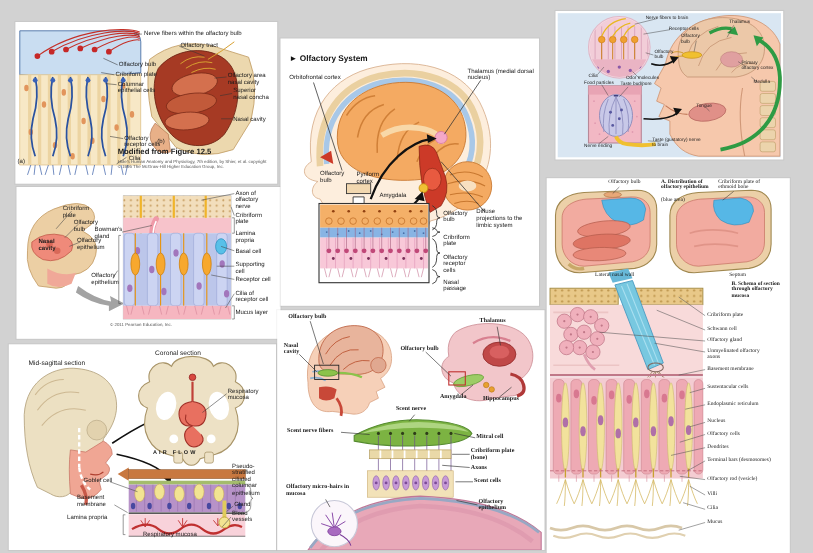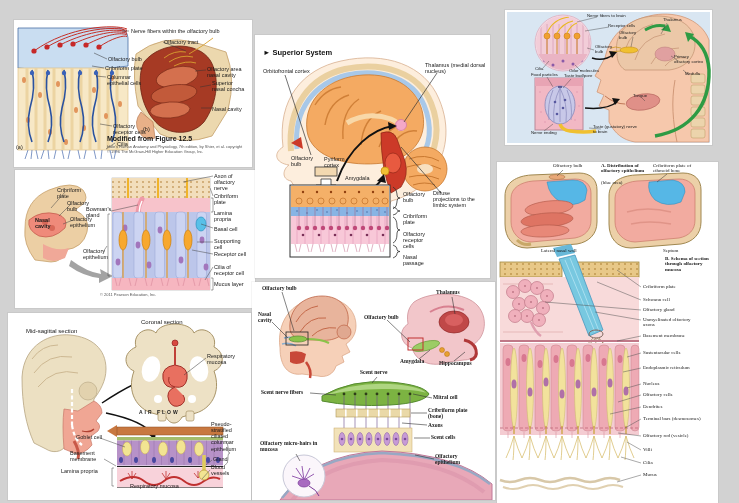--- a/index.html
+++ b/index.html
@@ -387,21 +387,21 @@
       <g stroke="#c06888" stroke-width="0.5">
         <path d="M40,209 l2,8 M46,209 l-2,8 M52,209 l2,8 M58,209 l-2,8 M64,209 l2,8 M70,209 l-2,8 M76,209 l2,8 M82,209 l-2,8 M88,209 l2,8 M94,209 l-2,8 M100,209 l2,8 M106,209 l-2,8 M112,209 l2,8 M118,209 l-2,8 M124,209 l2,8 M130,209 l-2,8"></path>
       </g>
       <g stroke="#333" stroke-width="0.8" fill="none">
         <path d="M138,152 q4,2 4,7 v1 q0,3 3,3 q-3,0 -3,3 v1 q0,5 -4,7"></path>
         <path d="M138,172 q4,1 4,2.5 q0,1.5 3,1.5 q-3,0 -3,1.5 q0,1.5 -4,2.5"></path>
         <path d="M138,182 q4,2 4,9 v1 q0,3 3,3 q-3,0 -3,3 v1 q0,7 -4,9"></path>
         <path d="M138,210 q4,1.5 4,4 v0.5 q0,2 3,2 q-3,0 -3,2 v0.5 q0,2.5 -4,4"></path>
       </g>
     </svg>
-    <span class="lbl hdr" style="left:8px;top:14px">► Superior System</span>
+    <span class="lbl hdr" style="left:8px;top:14px">► Olfactory System</span>
     <span class="lbl" style="left:8px;top:33px">Orbitofrontal cortex</span>
     <span class="lbl" style="left:170px;top:27px;width:62px">Thalamus (medial dorsal nucleus)</span>
     <span class="lbl" style="left:36px;top:120px;width:26px">Olfactory bulb</span>
     <span class="lbl" style="left:69px;top:121px;width:28px">Pyriform cortex</span>
     <span class="lbl" style="left:90px;top:140px">Amygdala</span>
     <span class="lbl" style="left:148px;top:156px;width:30px">Olfactory bulb</span>
     <span class="lbl" style="left:148px;top:178px;width:30px">Cribriform plate</span>
     <span class="lbl" style="left:148px;top:196px;width:30px">Olfactory receptor cells</span>
     <span class="lbl" style="left:148px;top:219px;width:30px">Nasal passage</span>
     <span class="lbl" style="left:178px;top:155px;width:42px">Diffuse projections to the limbic system</span>

